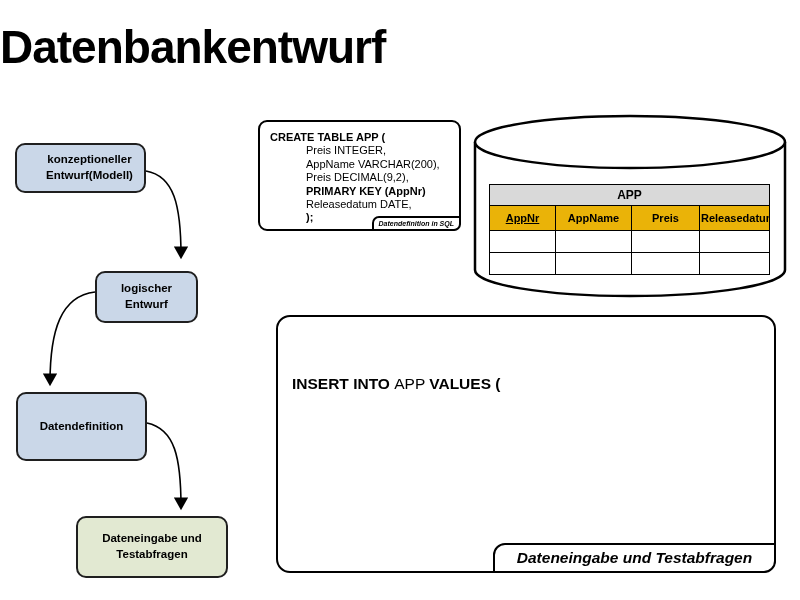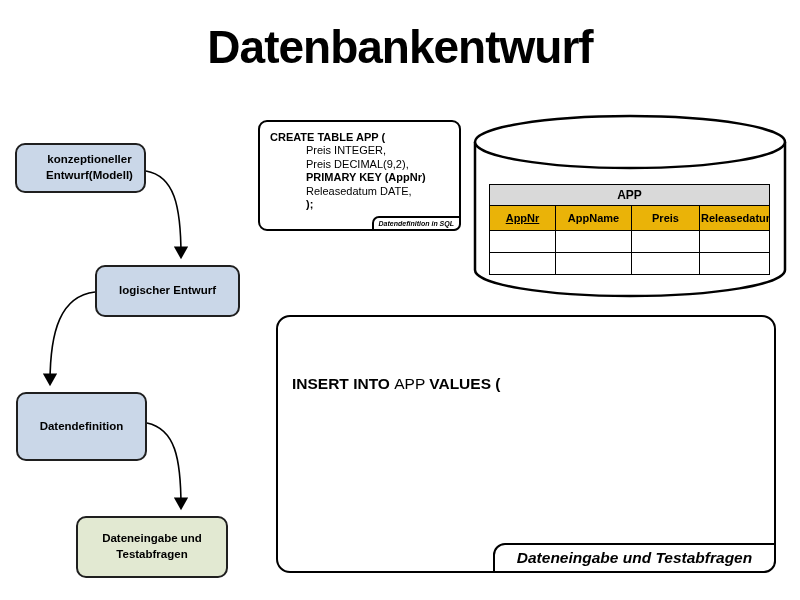--- a/index.html
+++ b/index.html
@@ -3,39 +3,39 @@
 <meta charset="utf-8">
 <style>
   html,body { margin:0; padding:0; background:#ffffff; }
   .slide {
     position:relative; width:800px; height:600px; overflow:hidden;
     background:#ffffff; font-family:"Liberation Sans", sans-serif; color:#000;
   }
 
   
   .title {
-    position:absolute; top:20px; left:0; width:800px; text-align:center;
+    position:absolute; top:20px; left:0; width:800px; text-align:left;
     font-size:46px; font-weight:bold; letter-spacing:-1px;
   }
   .subtitle {
     position:absolute; top:88px; left:0; width:800px; text-align:center;
     font-size:15px; font-weight:bold; font-style:italic;
   }
 
   
   .step {
     position:absolute; box-sizing:border-box;
     display:flex; align-items:center; justify-content:center; text-align:center;
     border:2px solid #1f1f1f; border-radius:10px;
     font-size:11.5px; font-weight:bold; line-height:1.35; padding:4px 10px;
   }
   .step.blue  { background:#cad7e8; }
   .step.green { background:#e2e9d2; }
   #step1 { left:15px;  top:143px; width:131px; height:50px;padding-left:28px; }
-  #step2 { left:95px;  top:265px; width:145px; height:52px;justify-content:center; }
+  #step2 { left:95px;  top:271px; width:103px; height:52px;justify-content:center; }
   #step3 { left:16px;  top:392px; width:131px; height:69px; }
   #step4 { left:76px;  top:516px; width:152px; height:62px; }
 
   svg.arrows { position:absolute; left:0; top:0; width:800px; height:600px; pointer-events:none; }
 
   
   .sqlbox {
     position:absolute; left:258px; top:120px; width:203px; height:111px;
     box-sizing:border-box; border:2px solid #000; border-radius:9px; background:#fff;
   }
@@ -103,20 +103,21 @@
     <span>Datendefinition</span>
   </div>
   <div class="step green" id="step4">
     <span>Dateneingabe und Testabfragen</span>
   </div>
 
   <div class="sqlbox">
     <div class="code">
       <div class="b">CREATE TABLE APP (</div>
       <div class="ind">Preis INTEGER,</div>
+      <div class="ind">AppName VARCHAR(200),</div>
       <div class="ind">Preis DECIMAL(9,2),</div>
       <div class="ind b">PRIMARY KEY (AppNr)</div>
       <div class="ind">Releasedatum DATE,</div>
       <div class="ind b">);</div>
     </div>
     <div class="sqltag">Datendefinition in SQL</div>
   </div>
 
   <svg class="cyl" viewBox="0 0 316 188">
     <path d="M3,30 L3,158 A155,26 0 0 0 313,158 L313,30" fill="#ffffff" stroke="#000" stroke-width="2.5"></path>

